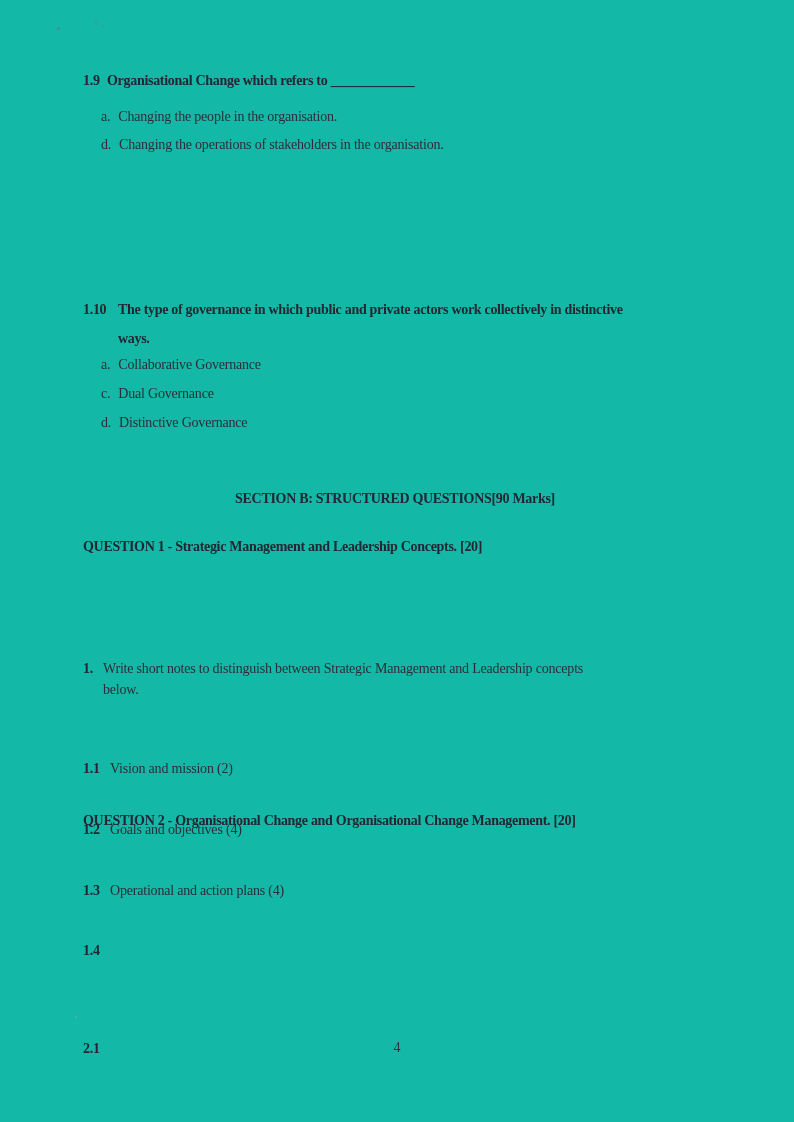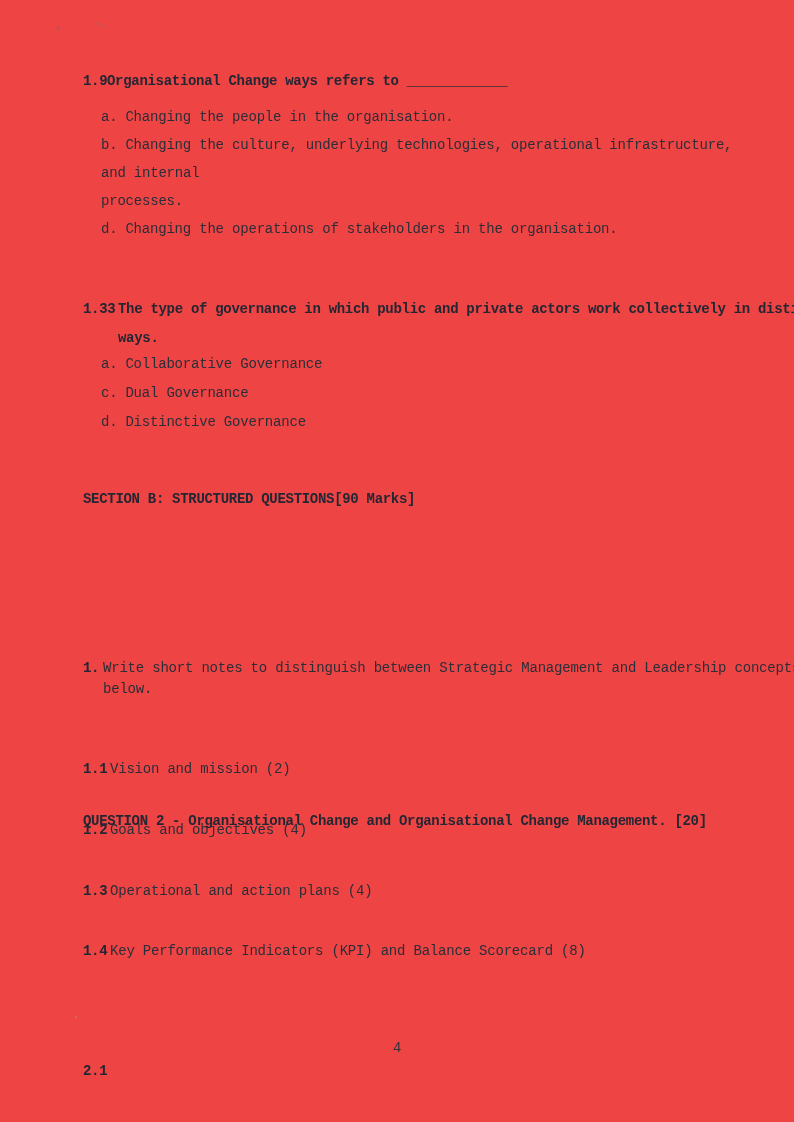--- a/index.html
+++ b/index.html
@@ -1,21 +1,21 @@
 <!DOCTYPE html>
 <html><head>
 <meta charset="utf-8">
 <style>
   html, body { margin: 0; padding: 0; background: #ffffff; }
   .page {
     position: relative;
     width: 794px;
     height: 1122px;
-    background: #ef4444;
-    font-family: Liberation Mono, monospace;
+    background: #14b8a6;
+    font-family: Liberation Serif, serif;
     font-size: 14px;
     letter-spacing: -0.2px;
     color: #2b2e38;
     overflow: hidden;
   }
   .blk { position: absolute; left: 83px; right: 30px; line-height: 22px; }
   .b { font-weight: bold; color: #232633; letter-spacing: -0.3px; }
   .prewrap { white-space: pre-line; text-align: center; }
   .hang { position: relative; }
   .hang .num { position: absolute; left: 0; top: 0; }
@@ -25,21 +25,21 @@
   .blank { letter-spacing: 0; }
   .q19-opts { top: 103px; left: 101px; line-height: 28px; }
   .q19-opts .letter { margin-right: 8px; }
 
   
   .q110-head { top: 273px; padding-left: 35px; line-height: 29px; right: 10px; }
   .q110-opts { top: 350px; left: 101px; line-height: 29px; }
   .q110-opts .letter { margin-right: 8px; }
 
   
-  .secb-row { top: 488px; right: 87px; display: flex; justify-content: flex-start; }
+  .secb-row { top: 488px; right: 87px; display: flex; justify-content: center; }
   .q1-head { top: 536px; }
   .q1-intro { top: 578px; padding-left: 20px; line-height: 21px; }
   .q1-item { padding-left: 27px; }
   .item-11 { top: 636px; }
   .item-12 { top: 675px; }
   .item-13 { top: 714px; }
   .item-14 { top: 752px; }
   .q2-head { top: 810px; }
   .q2-item { padding-left: 25px; line-height: 22px; }
   .item-21 { top: 850px; }
@@ -56,51 +56,50 @@
 </head>
 <body>
 
 <div class="page">
 
   <span class="speck speck-1"></span>
   <span class="speck speck-2"></span>
   <span class="speck speck-3"></span>
   <span class="speck speck-4"></span>
 
-  <div class="blk hang q19-head"><span class="num b">1.9</span><span class="b">Organisational Change ways refers to </span><span class="b blank">____________</span></div>
+  <div class="blk hang q19-head"><span class="num b">1.9</span><span class="b">Organisational Change which refers to </span><span class="b blank">____________</span></div>
 
   <div class="blk q19-opts">
     <div class="opt"><span class="letter">a.</span><span class="prewrap">Changing the people in the organisation.</span></div>
-    <div class="opt"><span class="letter">b.</span><span class="prewrap">Changing the culture, underlying technologies, operational infrastructure, and internal
-processes.</span></div>
     <div class="opt"><span class="letter">d.</span><span class="prewrap">Changing the operations of stakeholders in the organisation.</span></div>
   </div>
 
-  <div class="blk hang q110-head"><span class="num b">1.33</span><span class="b prewrap">The type of governance in which public and private actors work collectively in distinctive
+  <div class="blk hang q110-head"><span class="num b">1.10</span><span class="b prewrap">The type of governance in which public and private actors work collectively in distinctive
 ways.</span></div>
 
   <div class="blk q110-opts">
     <div class="opt"><span class="letter">a.</span><span>Collaborative Governance</span></div>
     <div class="opt"><span class="letter">c.</span><span>Dual Governance</span></div>
     <div class="opt"><span class="letter">d.</span><span>Distinctive Governance</span></div>
   </div>
 
   <div class="blk secb-row">
       <span class="b">SECTION B: STRUCTURED QUESTIONS</span>
       <span class="b">[90 Marks]</span>
     </div>
 
+  <div class="blk q1-head"><span class="b">QUESTION 1 - Strategic Management and Leadership Concepts. [20]</span></div>
 
   <div class="blk hang q1-intro"><span class="num b">1.</span><span class="prewrap">Write short notes to distinguish between Strategic Management and Leadership concepts
 below.</span></div>
 
   <div class="blk hang q1-item item-11"><span class="num b">1.1</span><span>Vision and mission (2)</span></div>
   <div class="blk hang q1-item item-12"><span class="num b">1.2</span><span>Goals and objectives (4)</span></div>
   <div class="blk hang q1-item item-13"><span class="num b">1.3</span><span>Operational and action plans (4)</span></div>
-  <div class="blk hang q1-item item-14"><span class="num b">1.4</span><span>Key Performance Indicators (KPI) and Balance Scorecard (8)</span></div>
+  <div class="blk hang q1-item item-14"><span class="num b">1.4</span></div>
 
   <div class="blk q2-head"><span class="b">QUESTION 2 - Organisational Change and Organisational Change Management. [20]</span></div>
 
   <div class="blk hang q2-item item-21"><span class="num b">2.1</span></div>
 
   <div class="blk page-number">4</div>
 
 </div>
 
 </body></html>

